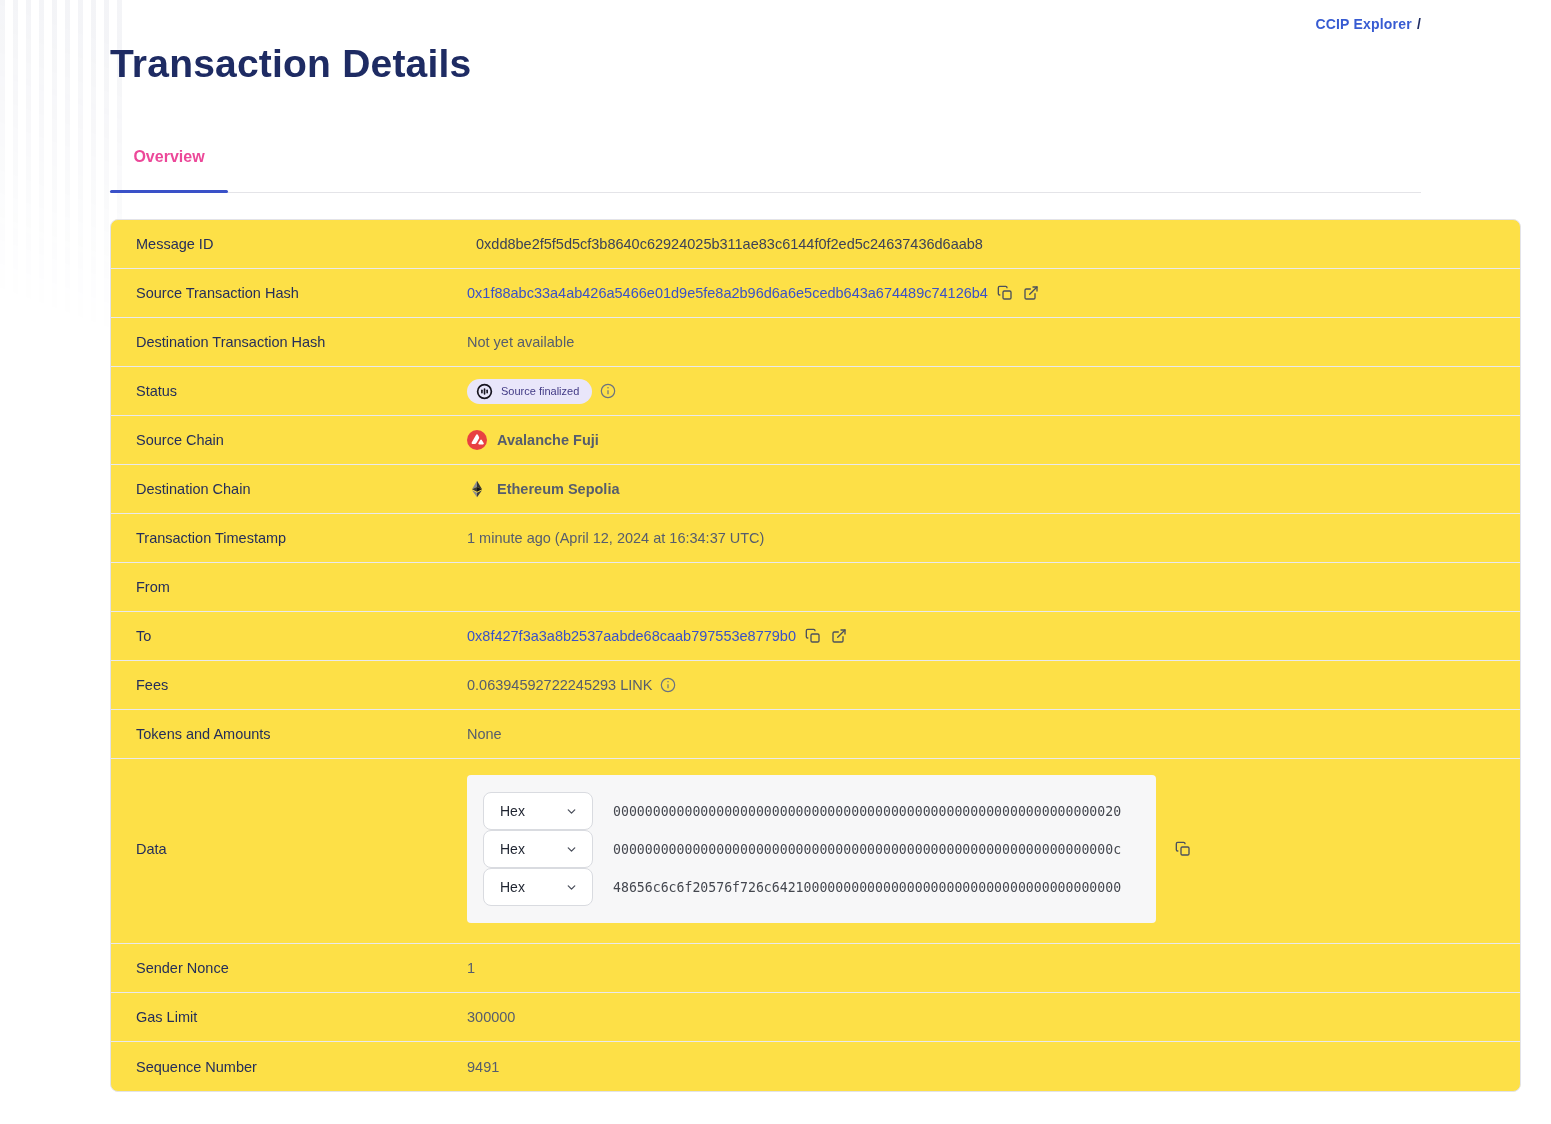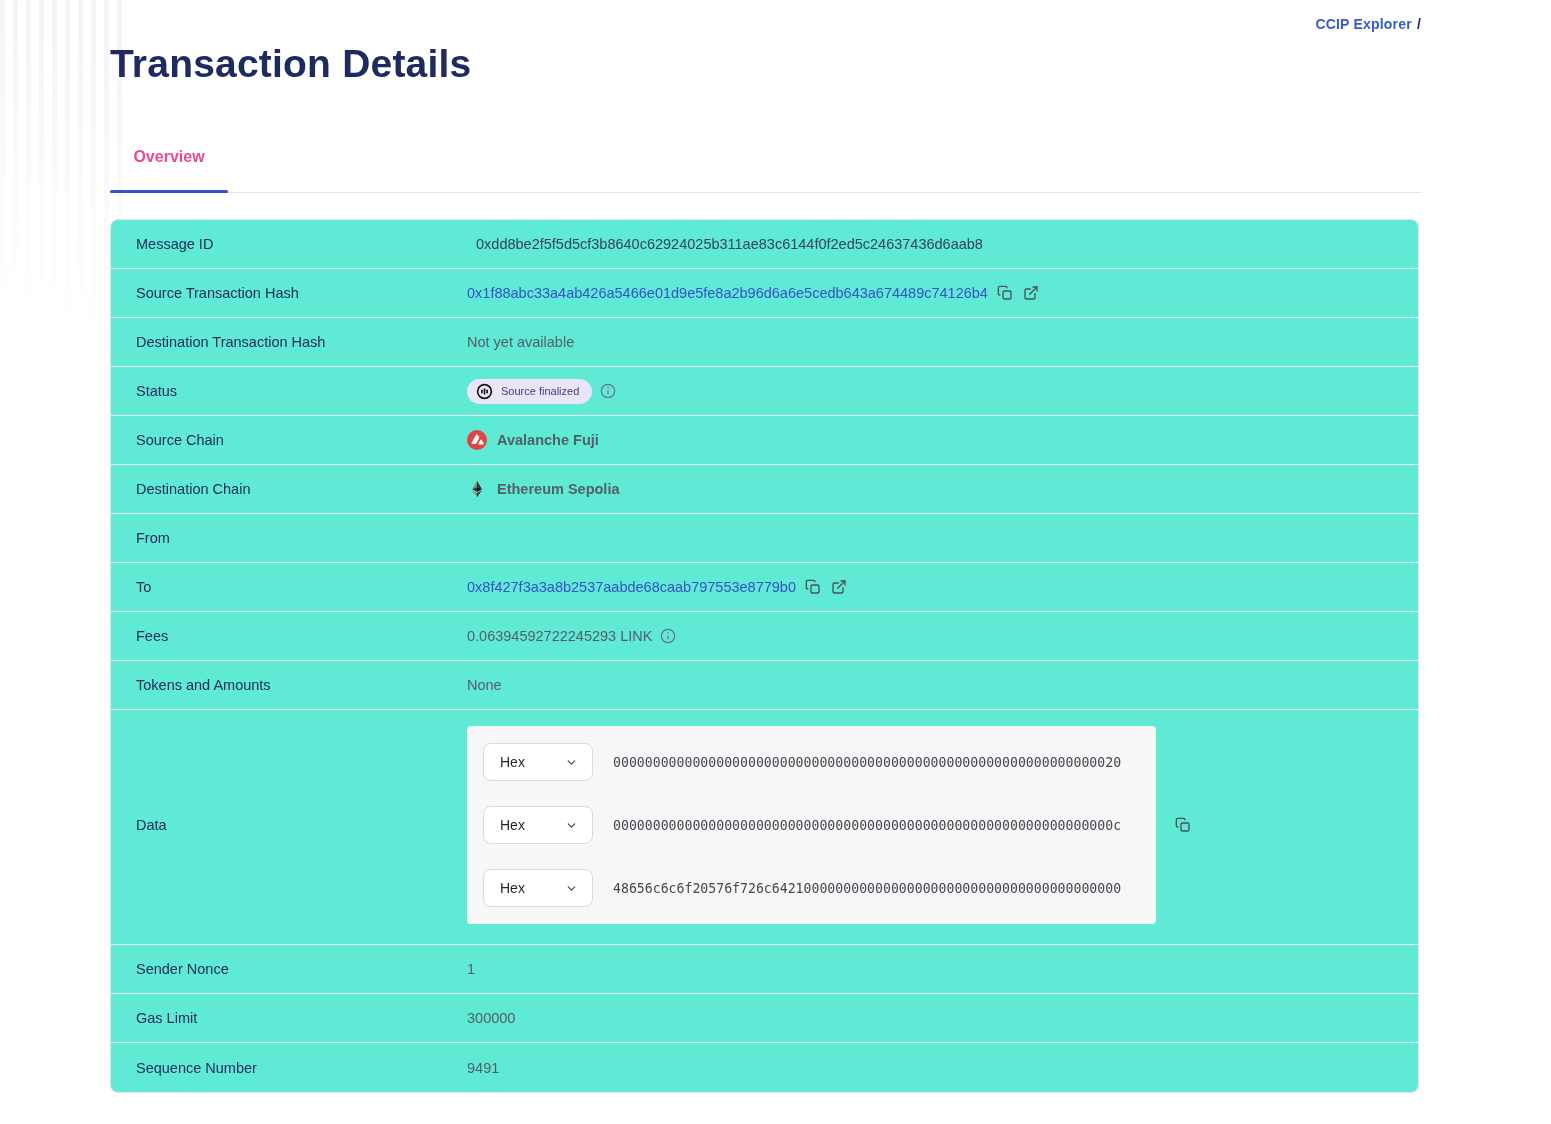--- a/index.html
+++ b/index.html
@@ -38,23 +38,23 @@
     padding: 10px 0 26px 0;
     font-size: 16px; font-weight: bold; color: #ec4899; cursor: pointer;
   }
   .tab.active::after {
     content: ""; position: absolute; left: 0; bottom: -1px;
     width: 118px; height: 3px; background: #3a51c8; border-radius: 2px;
   }
 
   
   .card {
-    margin-top: 26px; width: 1309px;
+    margin-top: 26px; width: 1411px;
     border: 1px solid #e3e3e8; border-radius: 8px;
-    background: #5eead4;
+    background: #fde047;
     overflow: hidden;
   }
   .row {
     display: grid; grid-template-columns: 331px 1fr;
     align-items: center;
     min-height: 49px;
     padding-left: 25px;
     border-bottom: 1px solid #e9e9ed;
   }
   .row:last-child { border-bottom: none; }
@@ -83,21 +83,21 @@
 
   .chain { display: inline-flex; align-items: center; gap: 10px; color: #565d6d; font-weight: bold; }
   .chain svg { width: 20px; height: 20px; }
 
   
   .row.data-row { align-items: center; padding-top: 16px; padding-bottom: 20px; }
   .data-wrap { display: flex; align-items: center; gap: 18px; }
   .data-panel {
     background: #f7f7f8; border-radius: 4px;
     width: 689px; padding: 17px 16px;
-    display: flex; flex-direction: column; gap: 25px;
+    display: flex; flex-direction: column; gap: 0;
   }
   .data-line { display: flex; align-items: center; gap: 20px; }
   .hex-select {
     width: 110px; height: 38px; background: #fff;
     border: 1px solid #d9dbe0; border-radius: 8px;
     display: inline-flex; align-items: center; justify-content: space-between;
     padding: 0 14px 0 16px; cursor: pointer;
     font-size: 14px; color: #1f2430; font-weight: 400;
   }
   .hex-select .chev { color: #4b505c; display: inline-flex; }
@@ -207,20 +207,26 @@
               <path fill="#3c3c3b" d="M12 16.43V22l6-8.44z"></path>
               <path fill="#8c8c8c" d="M12 22v-5.57L6 13.56z"></path>
               <path fill="#141414" d="m12 15.29 6-3.1-6-2.73z"></path>
               <path fill="#393939" d="m6 12.19 6 3.1V9.46z"></path>
             </svg>
           <span>Ethereum Sepolia</span>
         </span>
       </div>
     </div>
 
+    <div class="row">
+      <div class="label">Transaction Timestamp</div>
+      <div class="value">
+          <span>1 minute ago (April 12, 2024 at 16:34:37 UTC)</span>
+        </div>
+    </div>
 
     <div class="row">
       <div class="label">From</div>
     </div>
 
     <div class="row">
       <div class="label">To</div>
       <div class="value">
         <a class="hashlink">0x8f427f3a3a8b2537aabde68caab797553e8779b0</a>
         <button class="iconbtn">

